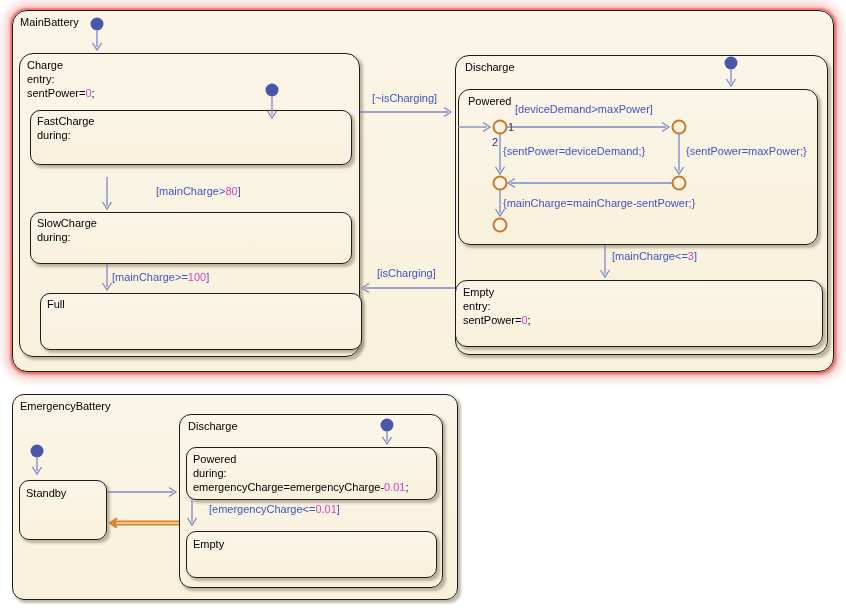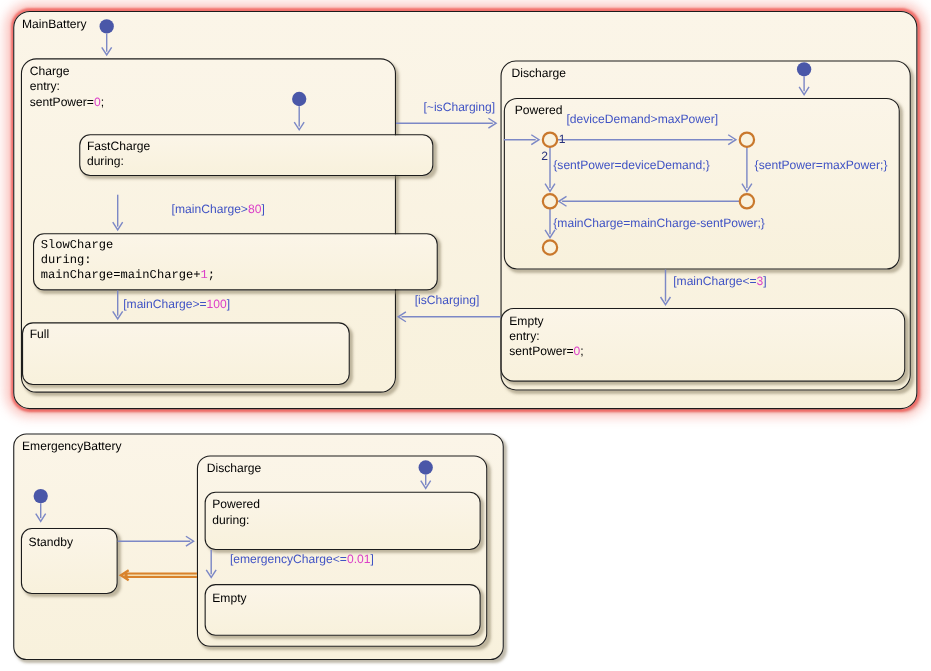--- a/index.html
+++ b/index.html
@@ -47,36 +47,35 @@
   </div>
 
   <div class="state" style="left:19px;top:53px;width:341px;height:304px;border-radius:14px;">
     <div class="sbody">
       <div class="line">Charge</div>
       <div class="line">entry:</div>
       <div class="line"><span>sentPower=</span><span class="num">0</span><span>;</span></div>
     </div>
   </div>
 
-  <div class="state" style="left:30px;top:122px;width:322px;height:38px;border-radius:10px;margin-left:42px;">
+  <div class="state" style="left:30px;top:110px;width:322px;height:55px;border-radius:10px;">
     <div class="sbody" style="left:6px;top:3px;">
       <div class="line">FastCharge</div>
       <div class="line">during:</div>
     </div>
   </div>
 
-  <div class="state" style="left:30px;top:212px;width:368px;height:52px;border-radius:10px;font-family:Liberation Mono, monospace;">
+  <div class="state" style="left:30px;top:212px;width:322px;height:52px;border-radius:10px;">
     <div class="sbody" style="left:6px;top:3px;">
       <div class="line">SlowCharge</div>
       <div class="line">during:</div>
-      <div class="line"><span>mainCharge=mainCharge+</span><span class="num">1</span><span>;</span></div>
-    </div>
-  </div>
-
-  <div class="state" style="left:20px;top:293px;width:298px;height:57px;border-radius:10px;">
+    </div>
+  </div>
+
+  <div class="state" style="left:40px;top:293px;width:322px;height:57px;border-radius:10px;">
     <div class="sbody" style="left:6px;top:3px;">
       <div class="line">Full</div>
     </div>
   </div>
 
   <div class="state" style="left:455px;top:55px;width:373px;height:300px;border-radius:14px;">
     <div class="sbody" style="left:9px;">
         <div class="line">Discharge</div>
       </div>
   </div>
@@ -110,20 +109,21 @@
   <div class="state" style="left:179px;top:414px;width:264px;height:174px;border-radius:12px;">
     <div class="sbody" style="left:8px;">
         <div class="line">Discharge</div>
       </div>
   </div>
 
   <div class="state" style="left:186px;top:447px;width:251px;height:53px;border-radius:10px;">
     <div class="sbody" style="left:6px;">
       <div class="line">Powered</div>
       <div class="line">during:</div>
+      <div class="line"><span>emergencyCharge=emergencyCharge-</span><span class="num">0.01</span><span>;</span></div>
     </div>
   </div>
 
   <div class="state" style="left:186px;top:531px;width:251px;height:47px;border-radius:10px;">
     <div class="sbody" style="left:6px;top:5px;">
         <div class="line">Empty</div>
       </div>
   </div>
 
   <svg class="tlayer" width="846" height="610" viewBox="0 0 846 610">
@@ -185,21 +185,21 @@
     <path class="chev" d="M187.5 518 L192 525 L196.5 518"></path>
 
     <line class="tline" x1="107" y1="492" x2="173" y2="492"></line>
     <path class="chev" d="M169 487.5 L176 492 L169 496.5"></path>
 
     <line class="oline" x1="179" y1="523" x2="113" y2="523"></line>
     <line class="ocore" x1="179" y1="523" x2="116" y2="523"></line>
     <path class="ochev" d="M117 518.5 L110 523 L117 527.5"></path>
   </svg>
 
-  <div class="tlabel" style="left:372px;top:92px;margin-left:13px;"><span>[~isCharging]</span></div>
+  <div class="tlabel" style="left:372px;top:92px;"><span>[~isCharging]</span></div>
   <div class="tlabel" style="left:377px;top:267px;"><span>[isCharging]</span></div>
   <div class="tlabel" style="left:112px;top:185px;padding-left:44px;"><span>[mainCharge&gt;</span><span class="num">80</span><span>]</span></div>
   <div class="tlabel" style="left:112px;top:271px;"><span>[mainCharge&gt;=</span><span class="num">100</span><span>]</span></div>
   <div class="tlabel" style="left:515px;top:103px;"><span>[deviceDemand&gt;maxPower]</span></div>
   <div class="branchnum" style="left:508px;top:121px;">1</div>
   <div class="branchnum" style="left:492px;top:136px;">2</div>
   <div class="tlabel" style="left:503px;top:145px;"><span>{sentPower=deviceDemand;}</span></div>
   <div class="tlabel" style="left:686px;top:145px;"><span>{sentPower=maxPower;}</span></div>
   <div class="tlabel" style="left:503px;top:197px;"><span>{mainCharge=mainCharge-sentPower;}</span></div>
   <div class="tlabel" style="left:612px;top:250px;"><span>[mainCharge&lt;=</span><span class="num">3</span><span>]</span></div>

